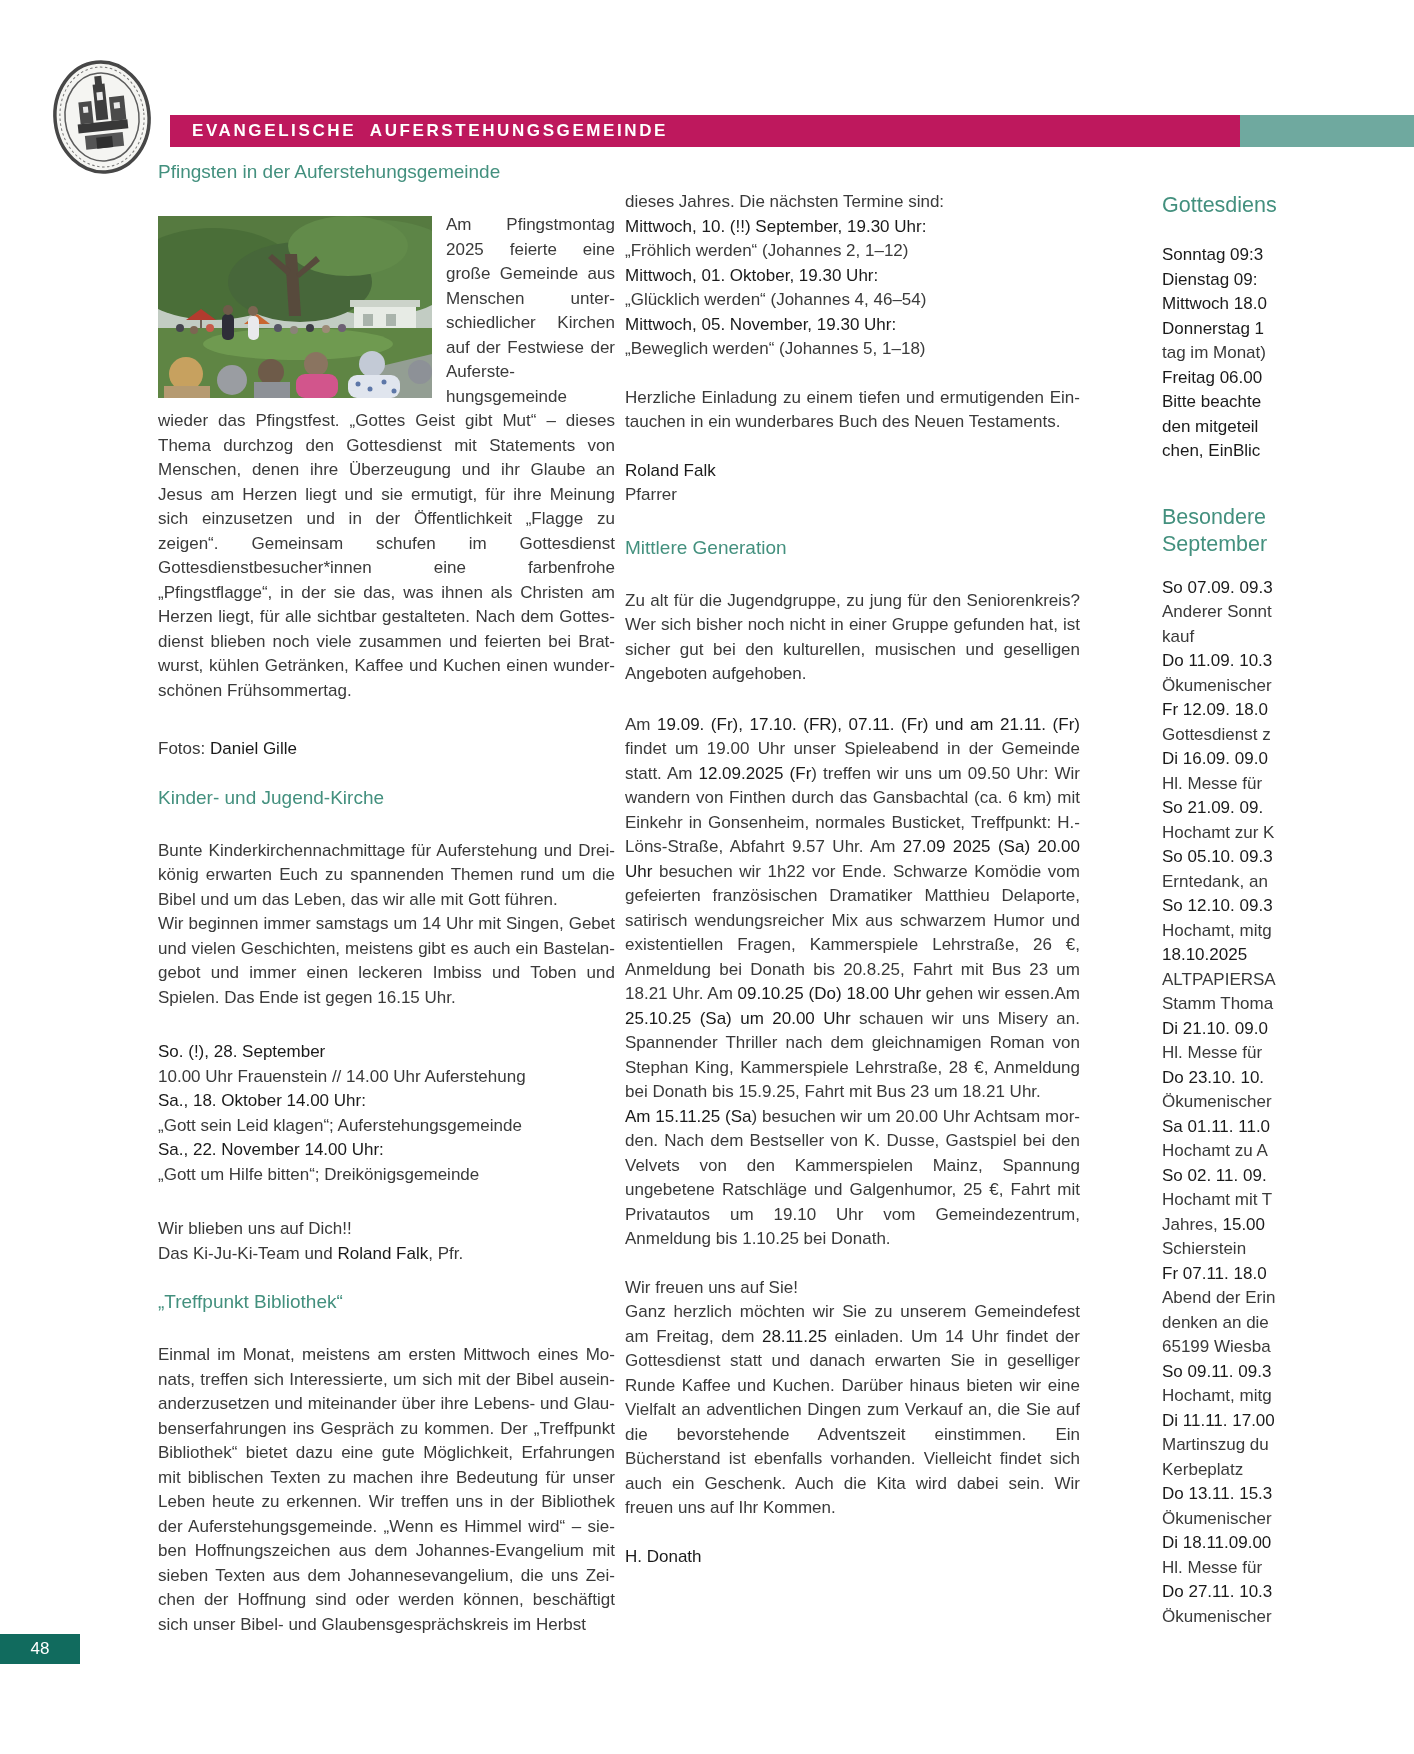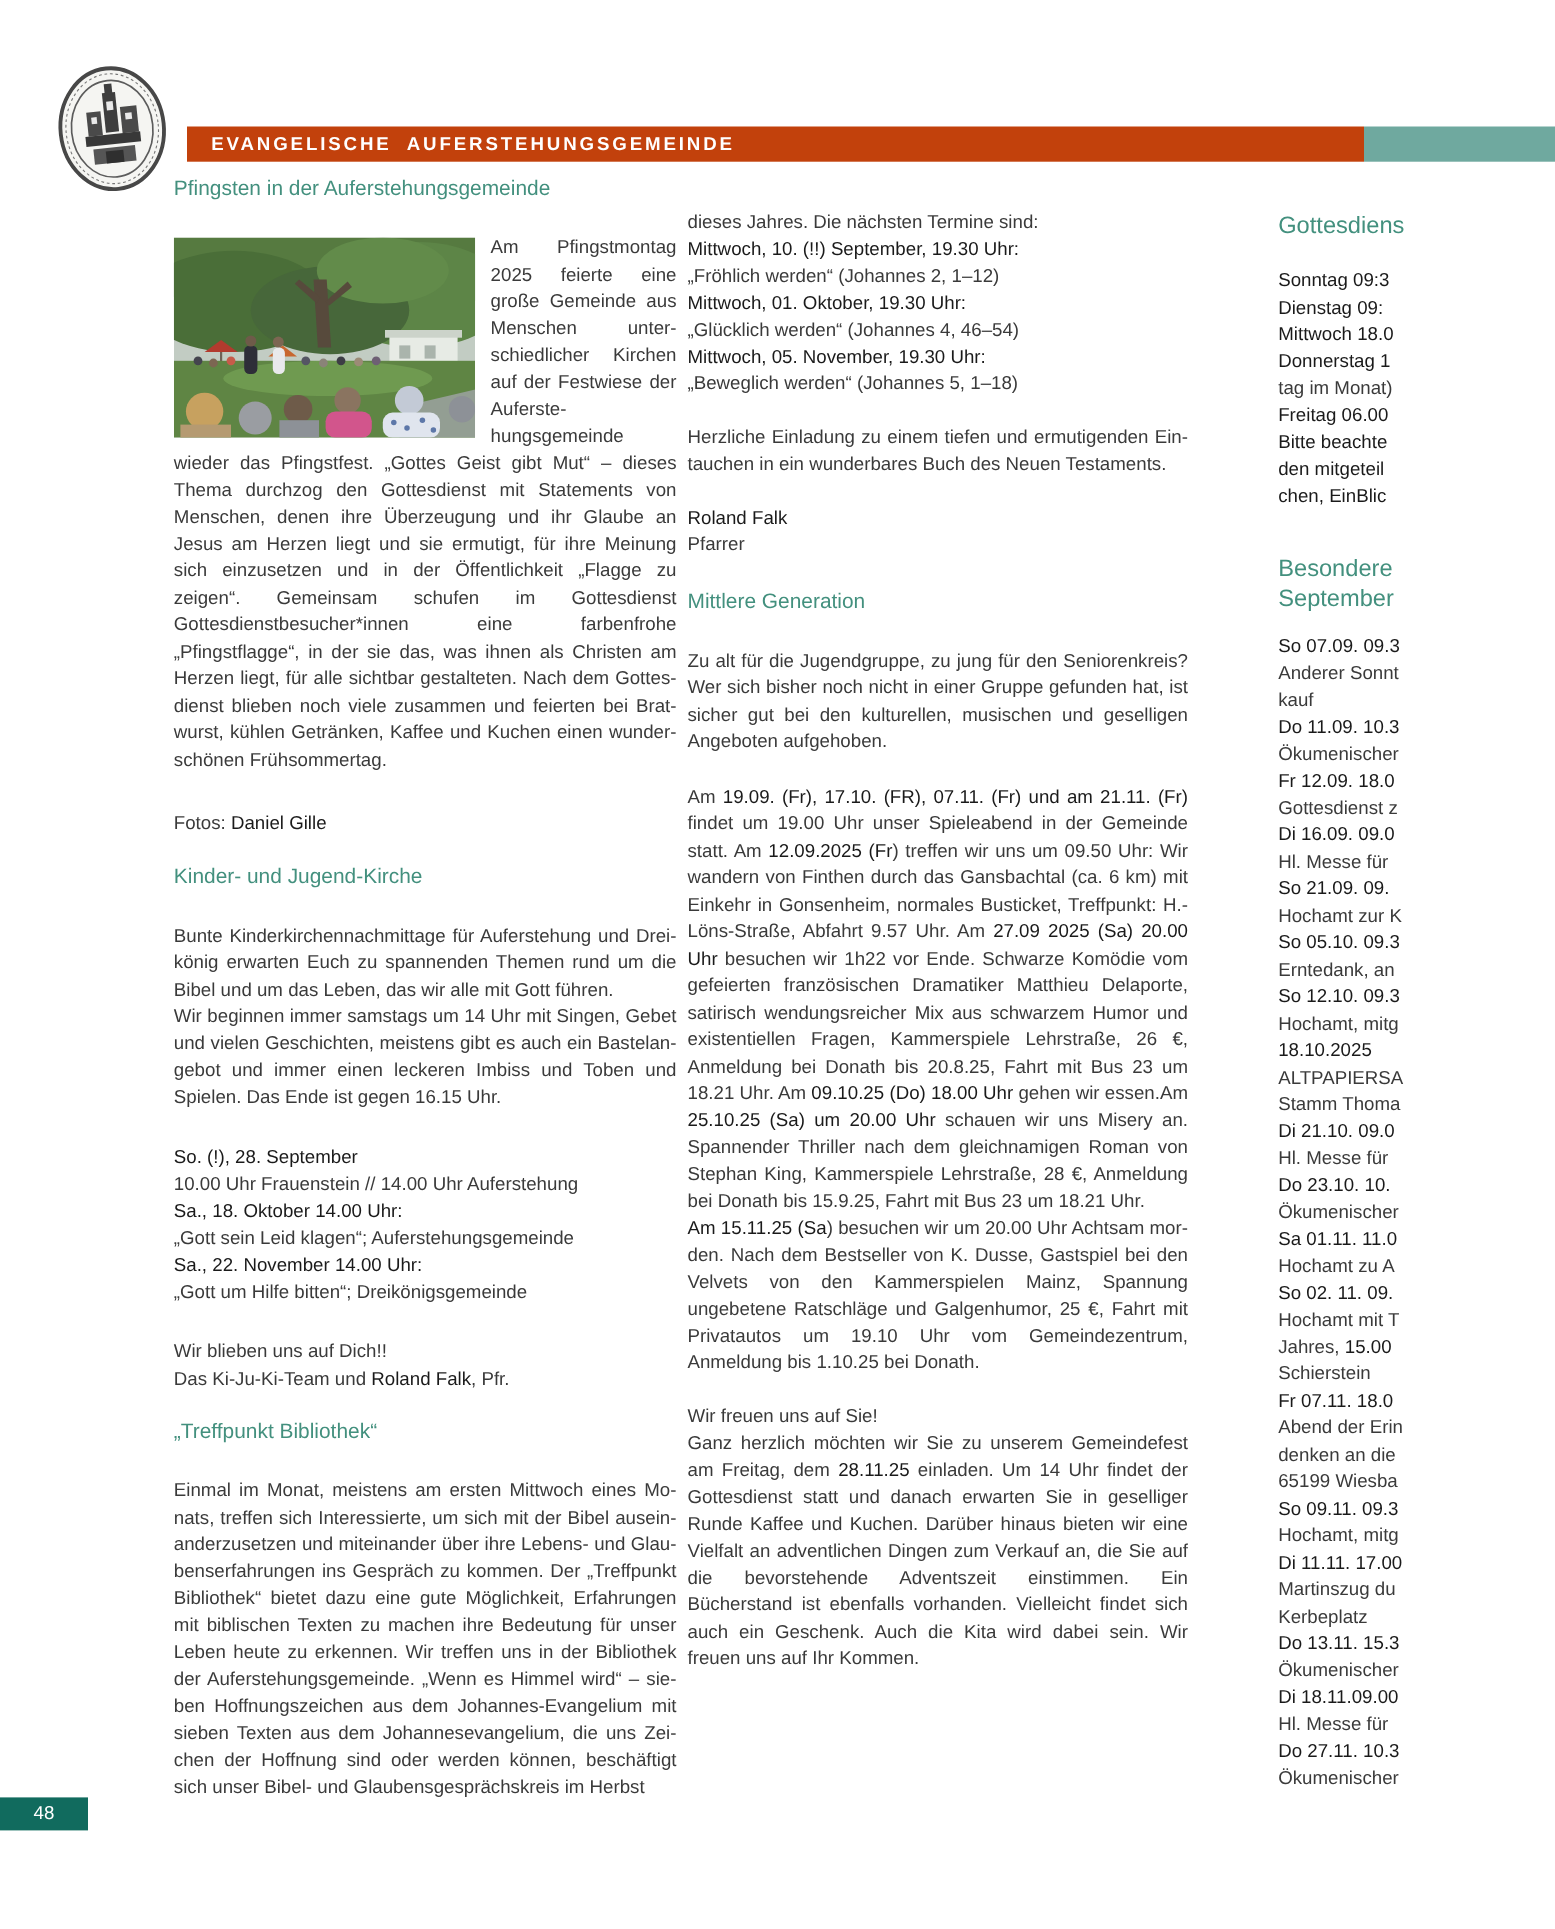--- a/index.html
+++ b/index.html
@@ -5,21 +5,21 @@
   html,body{margin:0;padding:0;}
   body{
     width:1414px;height:1754px;position:relative;overflow:hidden;
     background:#ffffff;
     font-family:"Liberation Sans","DejaVu Sans",sans-serif;
     color:#3a3a3a;
   }
   .b{font-weight:normal;color:#1a1a1a;}
   
   .headerbar{position:absolute;left:170px;top:115px;width:1244px;height:32px;display:flex;}
-  .headerbar .dark{width:1070px;height:100%;background:#c2410c;display:flex;align-items:center;}
+  .headerbar .dark{width:1070px;height:100%;background:#be185d;display:flex;align-items:center;}
   .headerbar .light{flex:1;height:100%;background:#6fa99f;}
   .headerbar .title{
     color:#ffffff;font-size:17px;font-weight:bold;letter-spacing:2.6px;word-spacing:7px;
     padding-left:22px;white-space:nowrap;
   }
   
   .logo{position:absolute;left:50px;top:58px;width:104px;height:118px;}
   
   .col{position:absolute;font-size:17px;line-height:24.5px;}
   .col1{left:158px;top:158px;width:457px;}
@@ -167,20 +167,21 @@
     </div>
   <p class="para mt24">Herzliche Einladung zu einem tiefen und ermutigenden Ein­tauchen in ein wunderbares Buch des Neuen Testaments.</p>
   <p class="b mt24">Roland Falk</p>
   <p>Pfarrer</p>
   <h2 class="c-h mt26">Mittlere Generation</h2>
   <p class="para">Zu alt für die Jugendgruppe, zu jung für den Seniorenkreis? Wer sich bisher noch nicht in einer Gruppe gefunden hat, ist sicher gut bei den kulturellen, musischen und geselligen Angeboten aufgehoben.</p>
   <p class="para prelines mt26"><span>Am </span><span class="b">19.09. (Fr), 17.10. (FR), 07.11. (Fr) und am 21.11. (Fr)</span><span> findet um 19.00 Uhr unser Spieleabend in der Gemeinde statt. Am </span><span class="b">12.09.2025 (Fr</span><span>) treffen wir uns um 09.50 Uhr: Wir wandern von Finthen durch das Gansbachtal (ca. 6 km) mit Einkehr in Gonsenheim, normales Busticket, Treffpunkt: H.-Löns-Straße, Abfahrt 9.57 Uhr. Am </span><span class="b">27.09 2025 (Sa) 20.00 Uhr</span><span> besuchen wir 1h22 vor Ende. Schwarze Komödie vom gefeierten französischen Dramatiker Matthieu Delaporte, satirisch wendungsreicher Mix aus schwarzem Humor und existentiellen Fragen, Kammerspiele Lehrstraße, 26 €, Anmel­dung bei Donath bis 20.8.25, Fahrt mit Bus 23 um 18.21 Uhr. Am </span><span class="b">09.10.25 (Do) 18.00 Uhr</span><span> gehen wir essen.Am </span><span class="b">25.10.25 (Sa) um 20.00 Uhr</span><span> schauen wir uns Misery an. Spannender Thriller nach dem gleichnamigen Roman von Stephan King, Kammerspiele Lehrstraße, 28 €, Anmeldung bei Donath bis 15.9.25, Fahrt mit Bus 23 um 18.21 Uhr.
 </span><span class="b">Am 15.11.25 (Sa</span><span>) besuchen wir um 20.00 Uhr Achtsam mor­den. Nach dem Bestseller von K. Dusse, Gastspiel bei den Velvets von den Kammerspielen Mainz, Spannung ungebete­ne Ratschläge und Galgenhumor, 25 €, Fahrt mit Privatautos um 19.10 Uhr vom Gemeindezentrum, Anmeldung bis 1.10.25 bei Donath.</span></p>
   <p class="mt24">Wir freuen uns auf Sie!</p>
   <p class="para"><span>Ganz herzlich möchten wir Sie zu unserem Gemeindefest am Freitag, dem </span><span class="b">28.11.25</span><span> einladen. Um 14 Uhr findet der Got­tesdienst statt und danach erwarten Sie in geselliger Runde Kaffee und Kuchen. Darüber hinaus bieten wir eine Vielfalt an adventlichen Dingen zum Verkauf an, die Sie auf die bevorste­hende Adventszeit einstimmen. Ein Bücherstand ist ebenfalls vorhanden. Vielleicht findet sich auch ein Geschenk. Auch die Kita wird dabei sein. Wir freuen uns auf Ihr Kommen.</span></p>
+  <p class="b mt24">H. Donath</p>
 </div>
 
 <div class="col col3">
     <div class="ln hd"><span>Gottesdiens</span></div>
     <div class="ln" style="margin-top: 24px;"><span class="b">Sonntag 09:3</span></div>
     <div class="ln"><span class="b">Dienstag 09:</span></div>
     <div class="ln"><span class="b">Mittwoch 18.0</span></div>
     <div class="ln"><span class="b">Donnerstag 1</span></div>
     <div class="ln"><span>tag im Monat)</span></div>
     <div class="ln"><span class="b">Freitag 06.00</span></div>

